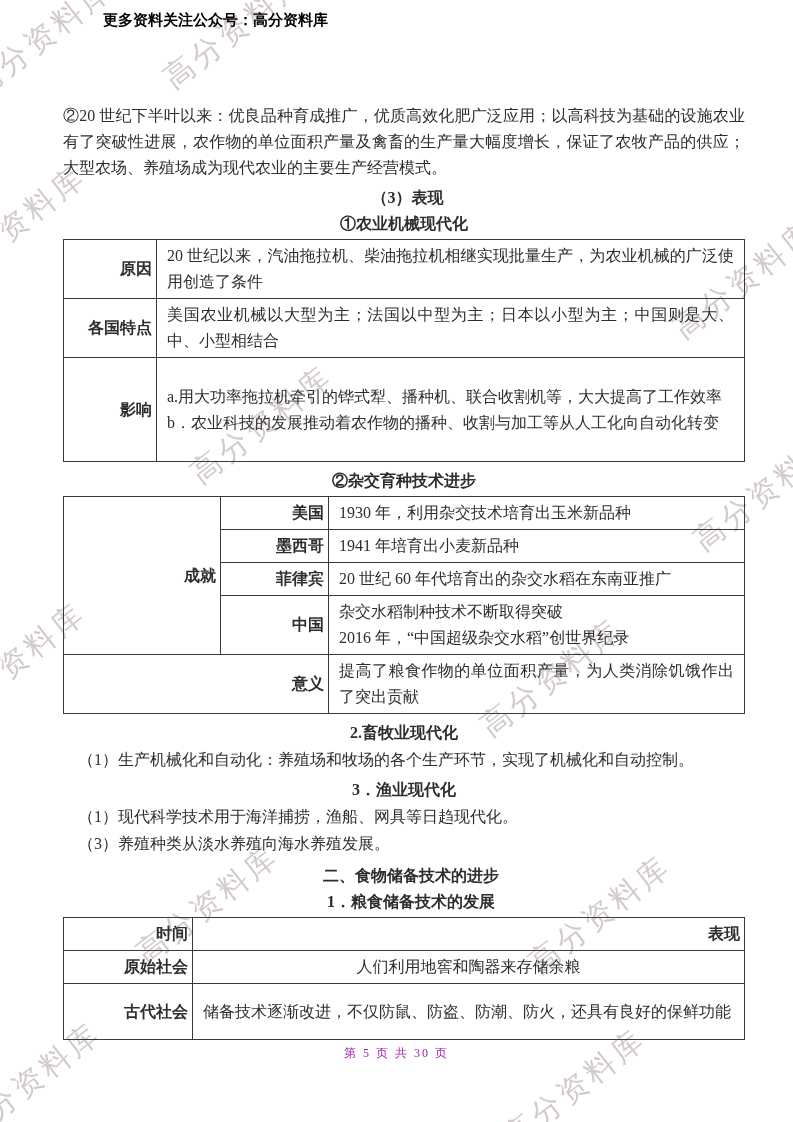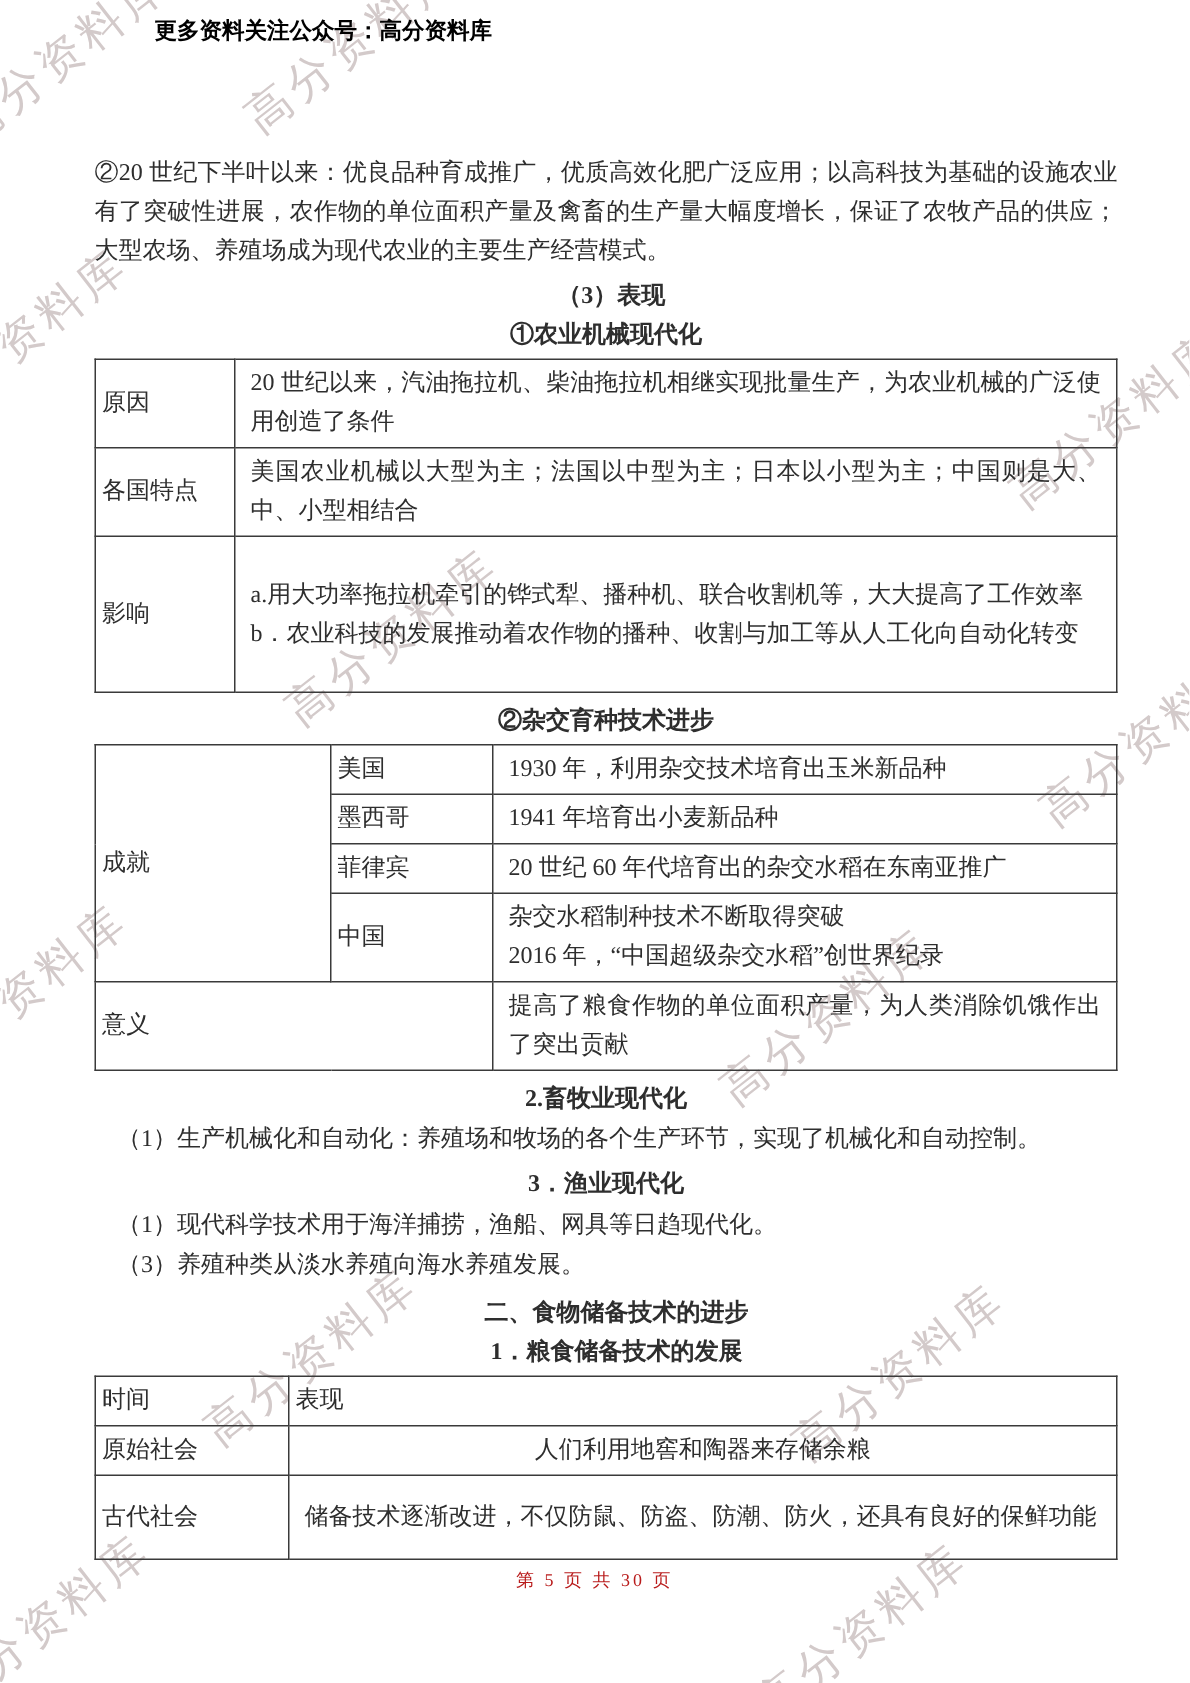--- a/index.html
+++ b/index.html
@@ -59,21 +59,21 @@
     width:682px;
     margin:2px 0 6px 0;
     font-size:16px;
   }
   td, th {
     border:1px solid #3a3a3a;
     line-height:26px;
     vertical-align:middle;
   }
   td.lbl, th.lbl {
-    text-align:left; font-weight:normal;
+    text-align:right; font-weight:bold;
     padding:3px 4px;
   }
   td.cnt {
     padding:3px 10px;
     text-align:justify;
   }
   td.cnt.center { text-align:center; }
   .t1-c1 { width:93px; }
   .t2-c1 { width:157px; }
   .t2-c2 { width:108px; }
@@ -81,21 +81,21 @@
   .r58 { height:58px; }
   .r30 { height:30px; }
   .r104{ height:104px; }
   .r56 { height:56px; }
   .mt4 { margin-top:4px; }
   .mt6 { margin-top:6px; }
   .cellline { text-align:left; }
   .footer {
     position:absolute; left:0; top:1045px; width:793px;
     text-align:center; font-size:12px;
-    color:#b91c1c; letter-spacing:2px;
+    color:#a21caf; letter-spacing:2px;
     z-index:1;
   }
 </style>
 </head>
 <body>
 
 <div class="page">
 
   <div class="wm wm1">高分资料库</div>
   <div class="wm wm2">高分资料库</div>

